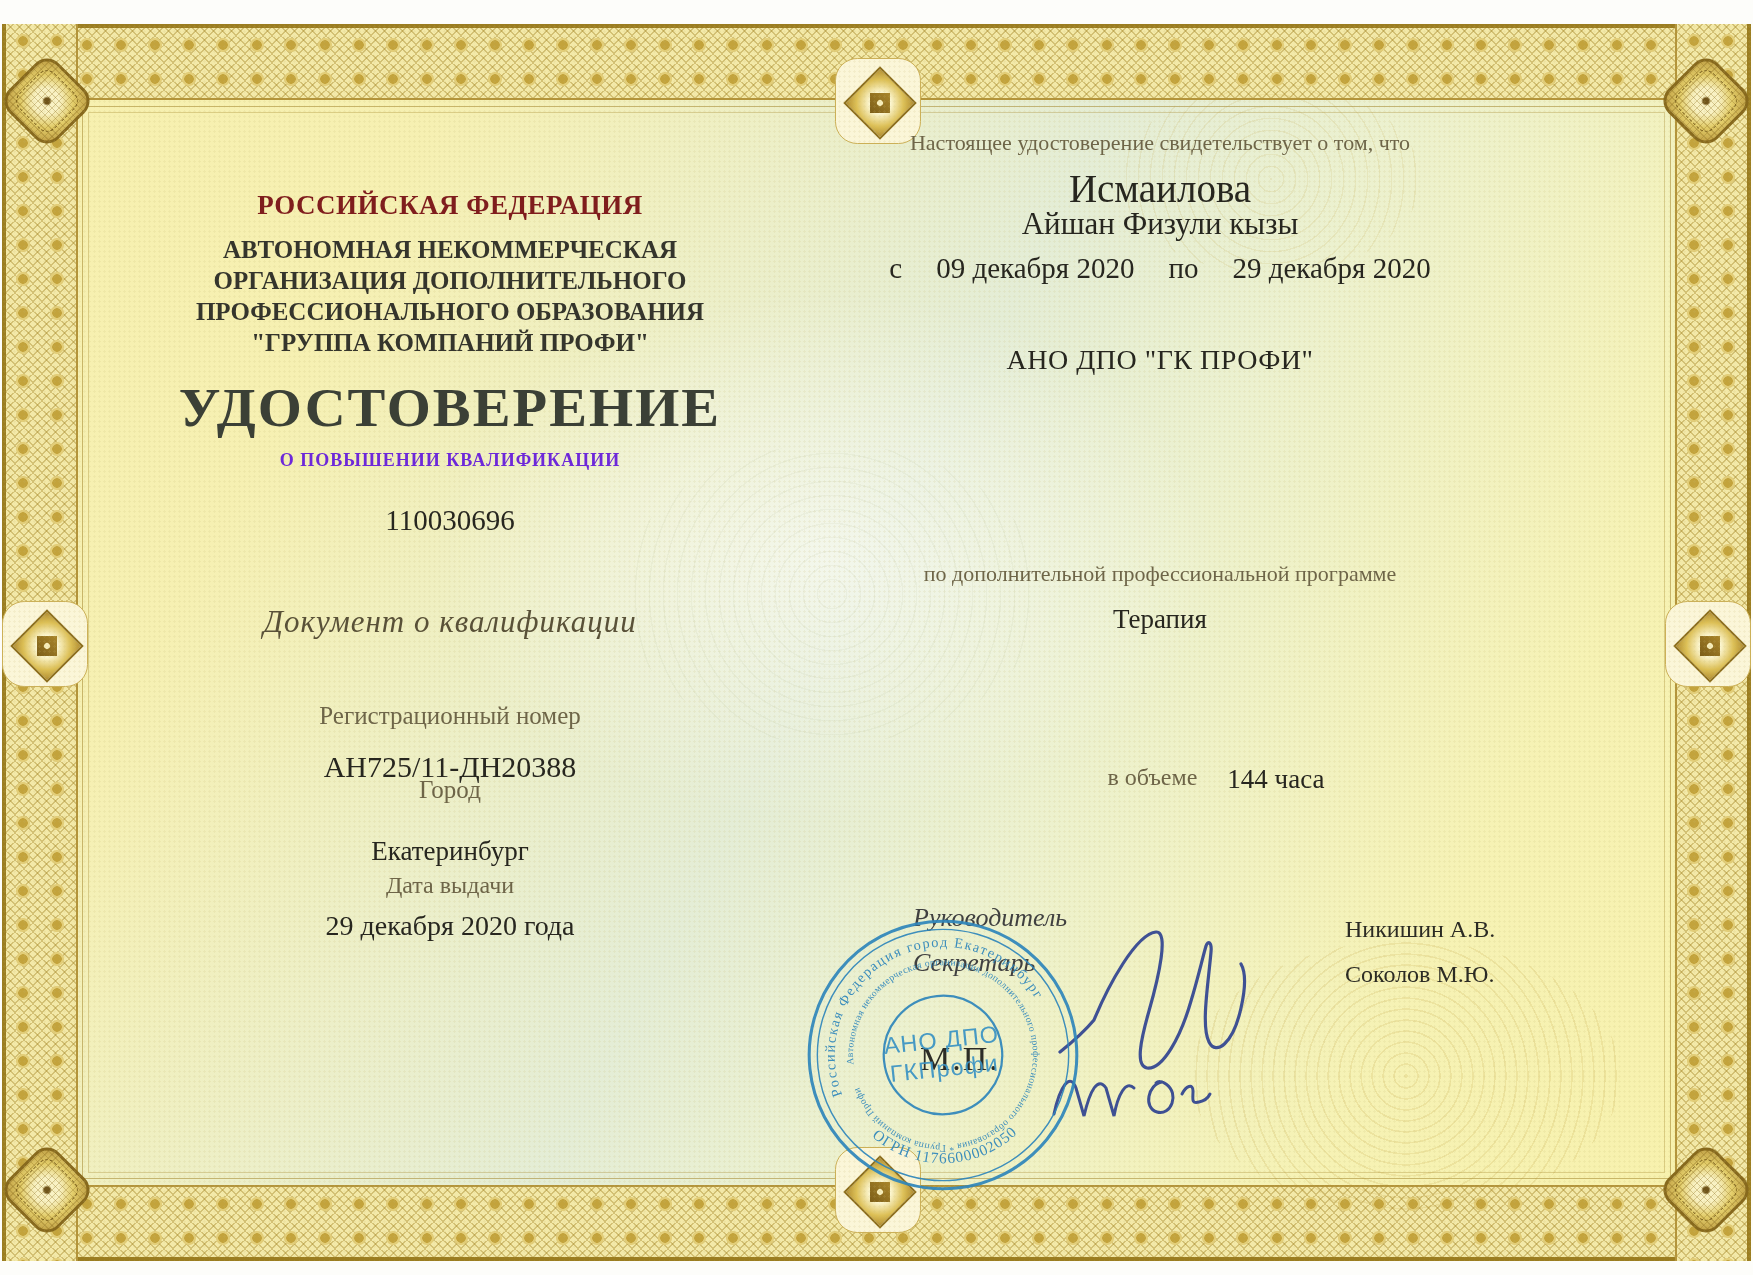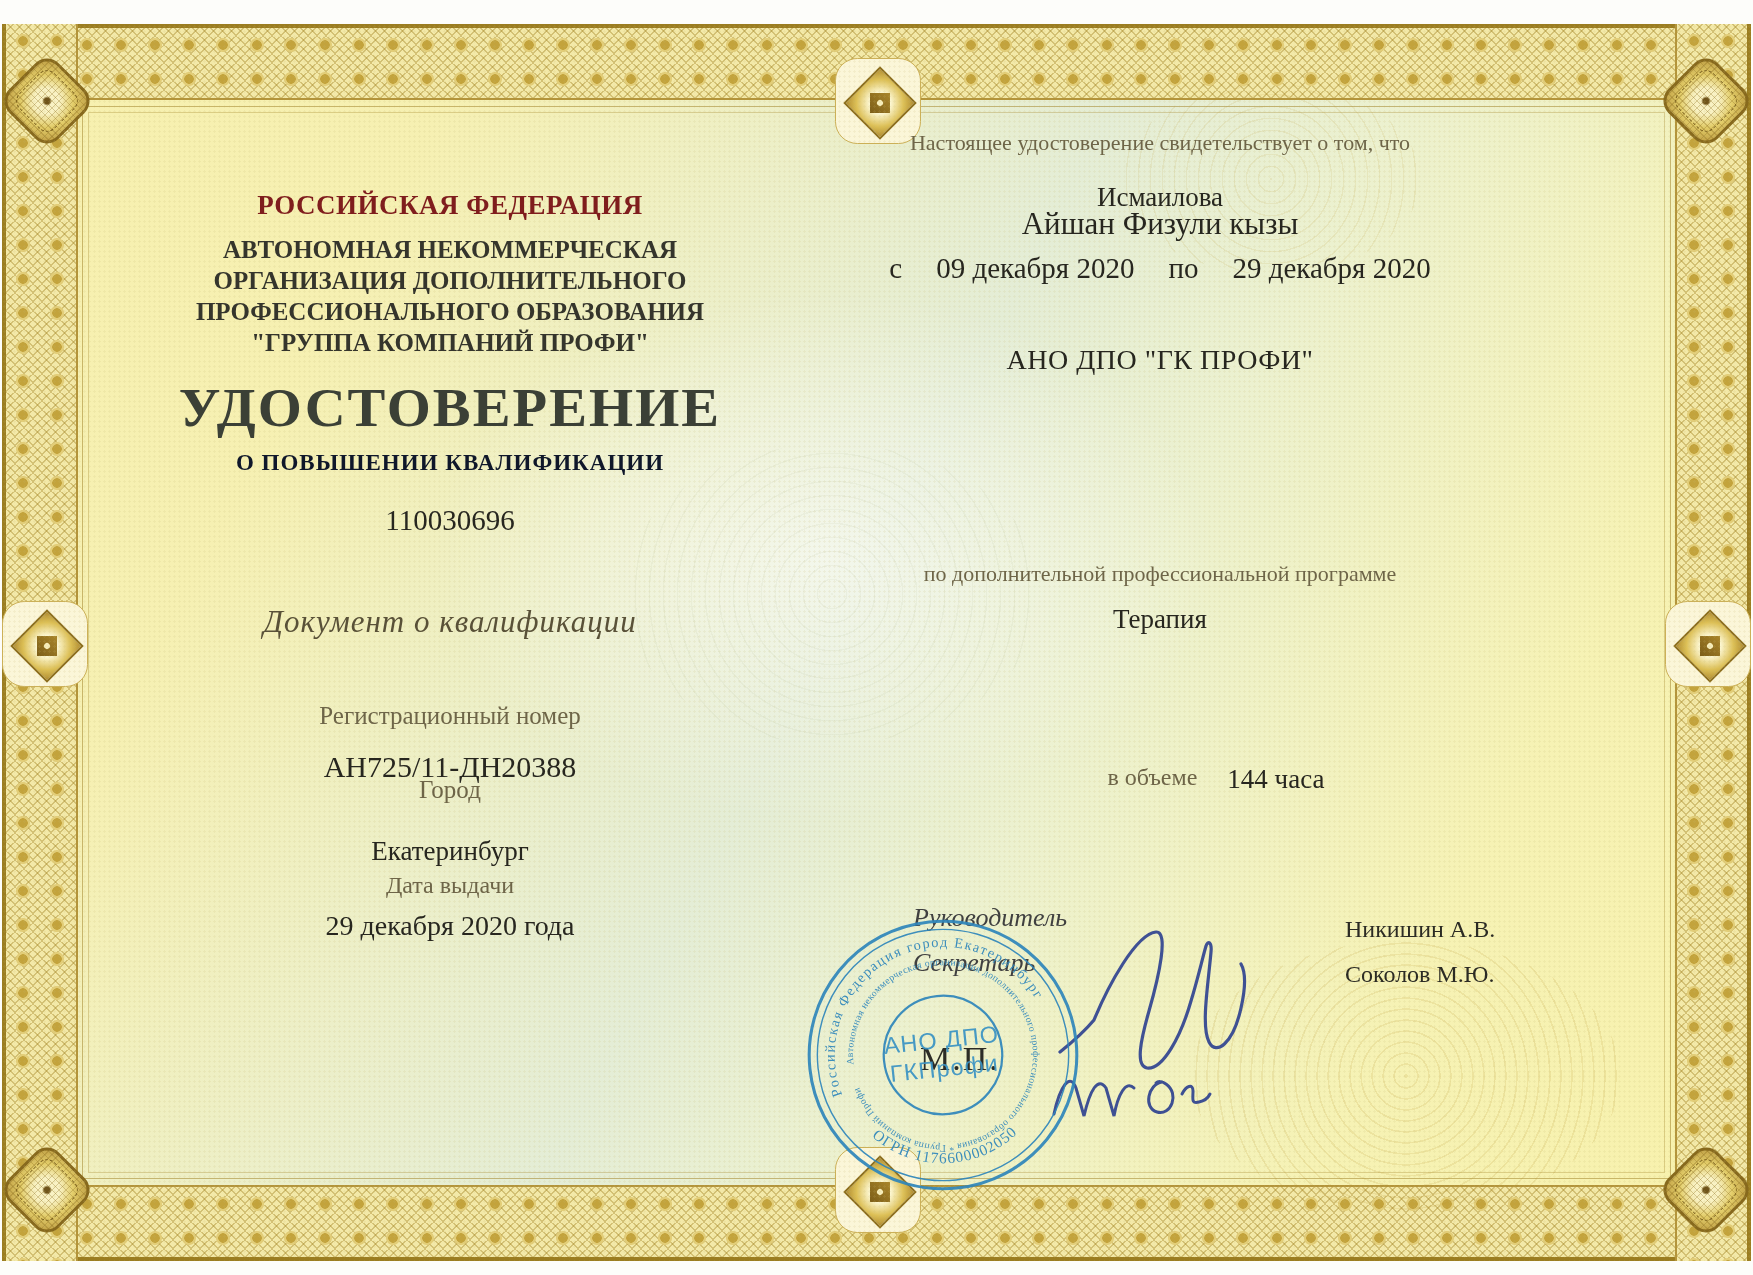--- a/index.html
+++ b/index.html
@@ -65,31 +65,31 @@
   .g3{left:620px;top:420px;width:420px;height:300px;background:repeating-radial-gradient(circle, rgba(150,160,110,.08) 0 1.4px, rgba(0,0,0,0) 1.4px 14px);}
   
   .t{position:absolute;left:0;width:100%;text-align:center;white-space:nowrap;}
   .col-left{position:absolute;left:170px;top:180px;width:560px;height:800px;}
   .col-right{position:absolute;left:848px;top:130px;width:624px;height:700px;}
   .label{color:#6e6548;}
   .ink{color:#27261f;}
   .country{top:10px;font-size:27px;font-weight:bold;letter-spacing:.5px;color:#7f1d1d;}
   .orgname{top:54px;font-size:25px;font-weight:bold;line-height:31px;color:#35352c;white-space:normal;}
   .title{top:196px;font-size:55px;font-weight:bold;letter-spacing:2px;color:#3b4036;transform:scaleX(1.03);}
-  .subtitle{top:270px;font-size:23px;font-weight:bold;letter-spacing:1px;color:#0f172a;}
+  .subtitle{top:270px;font-size:18px;font-weight:bold;letter-spacing:1px;color:#6d28d9;}
   .docnum{top:324px;font-size:29px;}
   .doctype{top:424px;font-size:31px;font-style:italic;color:#595138;letter-spacing:1px;}
   .reg-label{top:522px;font-size:25px;}
   .reg-value{top:570px;font-size:30px;}
   .city-label{top:588px;font-size:25px;margin-top:8px;}
   .city-value{top:656px;font-size:27px;}
   .date-label{top:692px;font-size:24px;}
   .date-value{top:730px;font-size:28px;}
   .intro{top:0;font-size:22px;}
-  .surname{top:36px;font-size:27px;margin-top:16px;}
+  .surname{top:36px;font-size:39px;}
   .fullname{top:76px;font-size:31px;}
   .dates{top:122px;font-size:29px;display:flex;justify-content:center;gap:34px;}
   .completed{top:166px;font-size:22px;}
   .institution{top:214px;font-size:28px;letter-spacing:.5px;}
   .program-label{top:431px;font-size:22px;}
   .program{top:474px;font-size:27px;}
   .volume{top:634px;display:flex;justify-content:center;gap:30px;transform:translateX(56px);}
   .volume .vl{font-size:24px;}
   .volume .vv{font-size:27px;}
   .sig-label{position:absolute;font-size:26px;font-style:italic;color:#404040;white-space:nowrap;}

